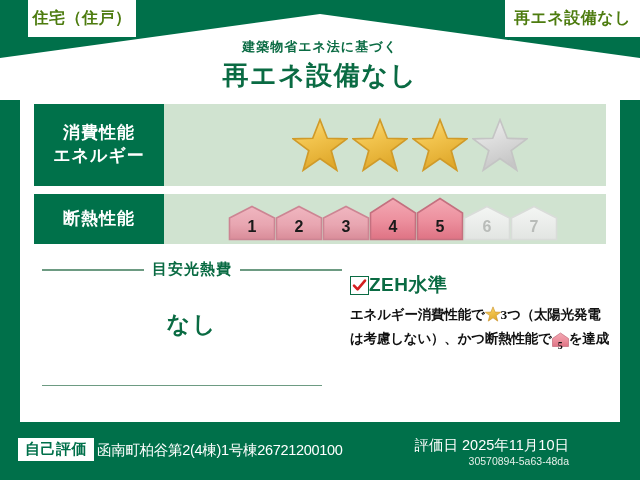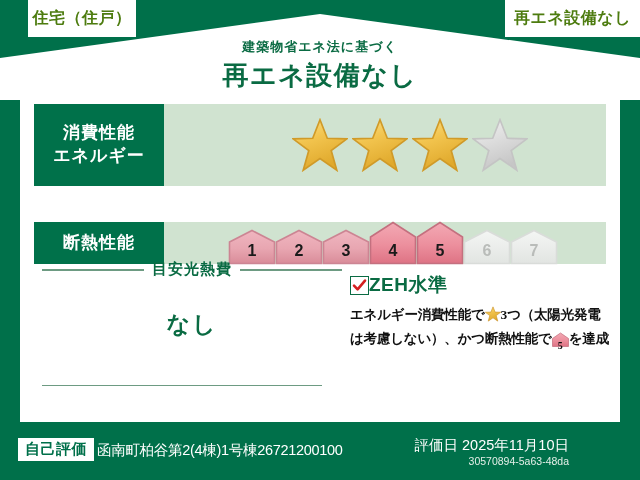--- a/index.html
+++ b/index.html
@@ -37,21 +37,21 @@
   }
   .title-sub { font-size:13px; font-weight:bold; letter-spacing:1px; }
   .title-main { font-size:26px; font-weight:bold; letter-spacing:1.5px; margin-top:2px; }
 
   
   .row {
     position:absolute; left:14px; width:572px;
     background:#d0e3d0; display:flex; align-items:center;
   }
   .row-energy { top:12px;  height:82px; }
-  .row-insul  { top:102px; height:42px;margin-top:28px; }
+  .row-insul  { top:102px; height:50px; }
   .row-label {
     width:130px; height:100%; background:#00714a; color:#ffffff;
     font-weight:bold; font-size:17px; line-height:1.35;
     display:flex; flex-direction:column; align-items:center; justify-content:center;
     letter-spacing:1px; flex:0 0 130px;
   }
   .row-body { flex:1; display:flex; align-items:center; height:100%; }
 
   
   .stars { display:flex; align-items:center; gap:4px; margin-left:128px; }

